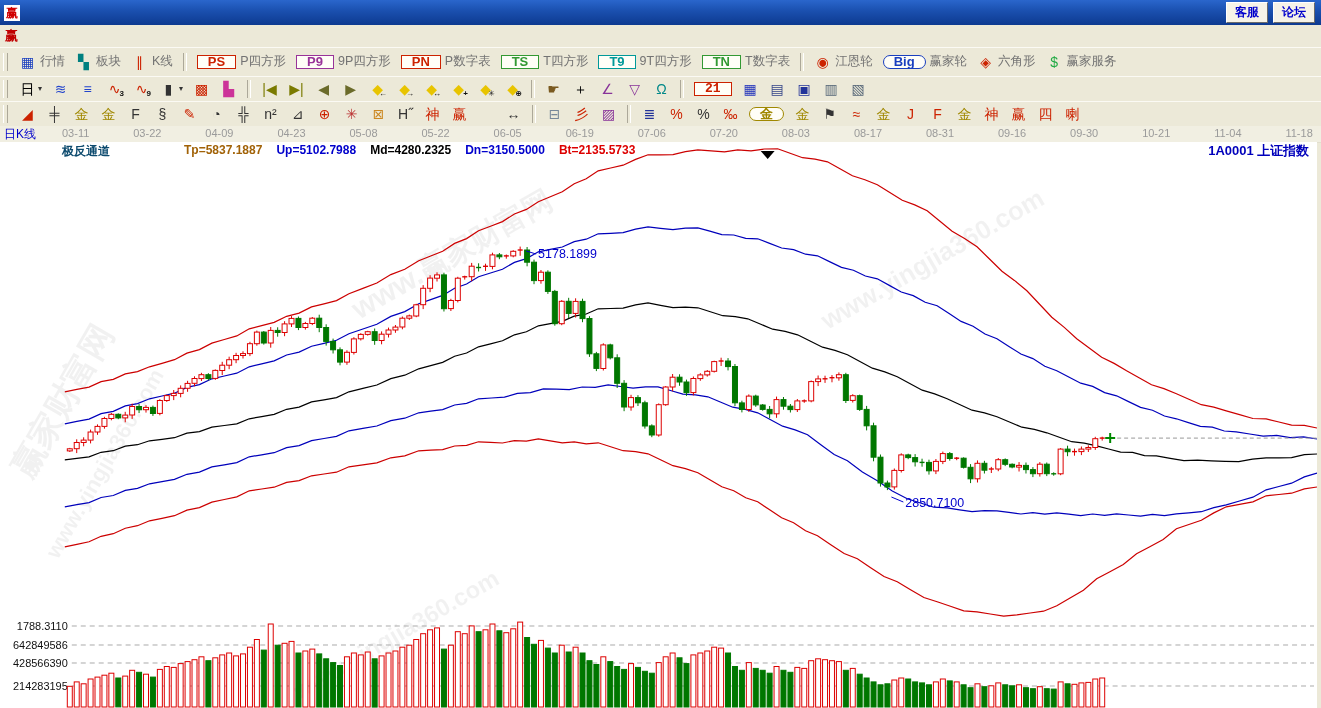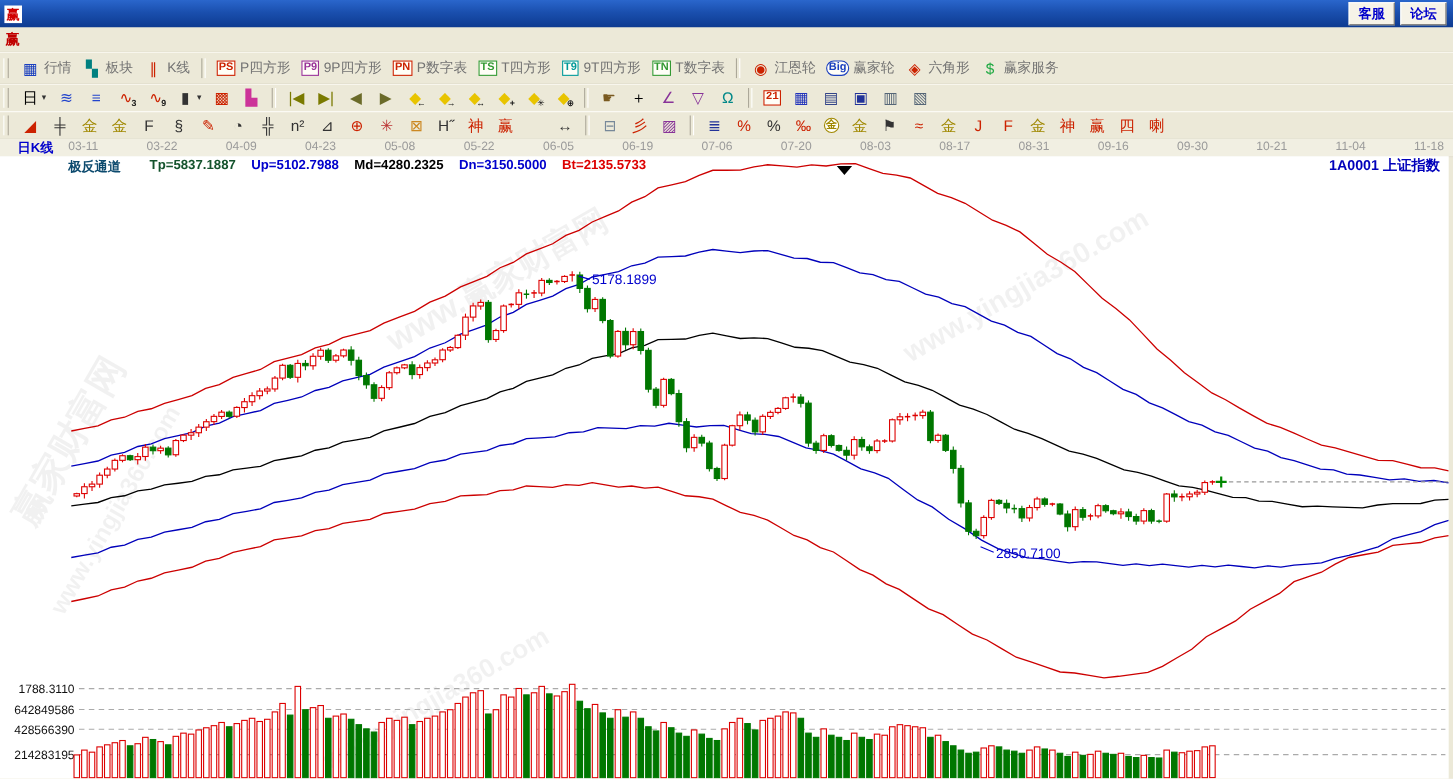--- a/index.html
+++ b/index.html
@@ -29,30 +29,30 @@
   #toolbar2{top:76px;height:25px;}
   #toolbar3{top:101px;height:25px;}
   .handle{width:3px;height:18px;margin:0 6px 0 3px;border-left:1px solid #fff;
     border-right:1px solid #aca899;}
   .tbtn{background:transparent;border:1px solid transparent;display:flex;gap:4px;
     align-items:center;padding:1px 4px;cursor:pointer;font-family:inherit;}
   .glyph{position:relative;font-size:14px;line-height:16px;width:17px;height:17px;
     display:inline-flex;align-items:center;justify-content:center;font-style:normal;}
   .overlay{position:absolute;right:-1px;bottom:-1px;font-size:8px;line-height:8px;
     color:#111;font-style:normal;font-weight:bold;}
-  .badge{font-size:10px;font-weight:bold;border:1px solid;padding:1px 1px;
+  .badge{font-size:13px;font-weight:bold;border:1px solid;padding:1px 10px;
     line-height:10px;display:inline-block;background:#fffef7;}
   .drop{font-size:8px;color:#333;font-style:normal;margin-left:-2px;}
   .tlabel{font-size:12.5px;color:#737373;}
   .sep{width:2px;height:18px;margin:0 5px;border-left:1px solid #aca899;
     border-right:1px solid #fff;}
   
   #datebar{position:absolute;left:0;top:126px;width:100%;height:16px;background:#f1efe2;
     display:flex;align-items:center;border-bottom:1px solid #e2dfcf;}
-  #period-label{color:#0000cc;font-weight:bold;font-size:12px;margin-left:16px;}
+  #period-label{color:#0000cc;font-weight:normal;font-size:12px;margin-left:4px;}
   #date-labels{position:absolute;left:62px;right:8px;top:1px;display:flex;
     justify-content:space-between;}
   .date-label{font-size:11px;color:#9a9a9a;}
   
   #chart-area{position:absolute;left:0;top:142px;right:4px;bottom:0;background:#fff;}
   #chart-svg{position:absolute;left:0;top:0;width:100%;height:100%;}
   #indicator-line{position:absolute;left:62px;top:1px;display:flex;gap:14px;
     font-size:12px;font-weight:bold;white-space:nowrap;}
 </style>
 </head>
@@ -842,21 +842,21 @@
         <path d="M1108.55,438.1 h10 M1113.55,433.1 v10" stroke="#008800" stroke-width="2" fill="none"></path>
         <line x1="527.75" y1="251" x2="537.75" y2="254" stroke="#0000cc" stroke-width="1"></line>
         <text x="539.75" y="258" fill="#0000cc" font-size="12.5">5178.1899</text>
         <line x1="894.1" y1="497" x2="906.1" y2="502" stroke="#0000cc" stroke-width="1"></line>
         <text x="908.1" y="507" fill="#0000cc" font-size="12.5">2850.7100</text>
         <path d="M763,151 h14 l-7,8 z" fill="#000000"></path>
         <text x="1313" y="155" fill="#0000bb" font-size="13" font-weight="bold" text-anchor="end">1A0001 上证指数</text>
       </svg>
     <div id="indicator-line">
         <span style="color: #0c4a6e; margin-right: 12px;">极反通道</span>
-        <span style="color: #14532d;">Tp=5837.1887</span>
+        <span style="color: #a16207; margin-left: 48px;">Tp=5837.1887</span>
         <span style="color: rgb(0, 0, 204);">Up=5102.7988</span>
         <span style="color: rgb(0, 0, 0);">Md=4280.2325</span>
         <span style="color: rgb(0, 0, 204);">Dn=3150.5000</span>
         <span style="color: rgb(221, 0, 0);">Bt=2135.5733</span>
       </div>
   </div>
 
 </div>
 
 </body></html>

